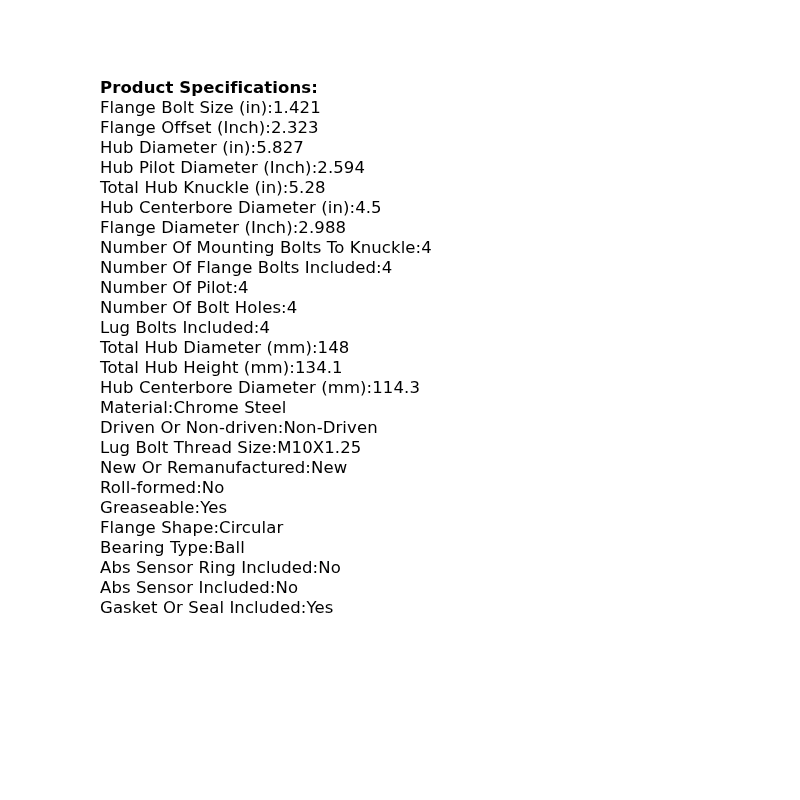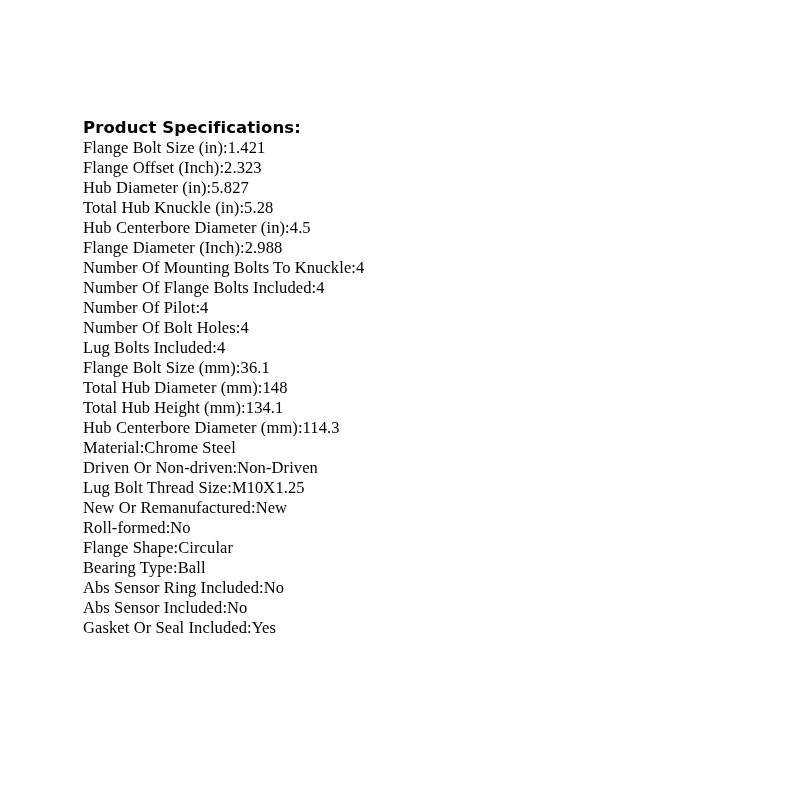--- a/index.html
+++ b/index.html
@@ -17,73 +17,72 @@
   .page {
     position: absolute;
     left: 0;
     top: 0;
     width: 800px;
     height: 800px;
     background: #ffffff;
   }
   .spec-block {
     position: absolute;
-    left: 83px;
+    left: 100px;
     top: 78px;
     width: 660px;
-    margin-top: 40px;
   }
   .spec-title {
     font-size: 16.5px;
     font-weight: bold;
     line-height: 20px;
     margin: 0 0 0 0;
     padding: 0;
     letter-spacing: 0.1px;
   }
   .spec-list {
     list-style: none;
     margin: 0;
     padding: 0;
   }
   .spec-row {
     font-size: 16.5px;
     line-height: 20px;
     white-space: nowrap;
     letter-spacing: 0.1px;
-    font-family: Liberation Serif, serif;
   }
 </style>
 </head>
 <body>
 
 <div class="page">
   <div class="spec-block">
     <div class="spec-title">Product Specifications:</div>
     <ul class="spec-list">
       <li class="spec-row">Flange Bolt Size (in):1.421</li>
       <li class="spec-row">Flange Offset (Inch):2.323</li>
       <li class="spec-row">Hub Diameter (in):5.827</li>
+      <li class="spec-row">Hub Pilot Diameter (Inch):2.594</li>
       <li class="spec-row">Total Hub Knuckle (in):5.28</li>
       <li class="spec-row">Hub Centerbore Diameter (in):4.5</li>
       <li class="spec-row">Flange Diameter (Inch):2.988</li>
       <li class="spec-row">Number Of Mounting Bolts To Knuckle:4</li>
       <li class="spec-row">Number Of Flange Bolts Included:4</li>
       <li class="spec-row">Number Of Pilot:4</li>
       <li class="spec-row">Number Of Bolt Holes:4</li>
       <li class="spec-row">Lug Bolts Included:4</li>
-      <li class="spec-row">Flange Bolt Size (mm):36.1</li>
       <li class="spec-row">Total Hub Diameter (mm):148</li>
       <li class="spec-row">Total Hub Height (mm):134.1</li>
       <li class="spec-row">Hub Centerbore Diameter (mm):114.3</li>
       <li class="spec-row">Material:Chrome Steel</li>
       <li class="spec-row">Driven Or Non-driven:Non-Driven</li>
       <li class="spec-row">Lug Bolt Thread Size:M10X1.25</li>
       <li class="spec-row">New Or Remanufactured:New</li>
       <li class="spec-row">Roll-formed:No</li>
+      <li class="spec-row">Greaseable:Yes</li>
       <li class="spec-row">Flange Shape:Circular</li>
       <li class="spec-row">Bearing Type:Ball</li>
       <li class="spec-row">Abs Sensor Ring Included:No</li>
       <li class="spec-row">Abs Sensor Included:No</li>
       <li class="spec-row">Gasket Or Seal Included:Yes</li>
     </ul>
   </div>
 </div>
 
 </body></html>

